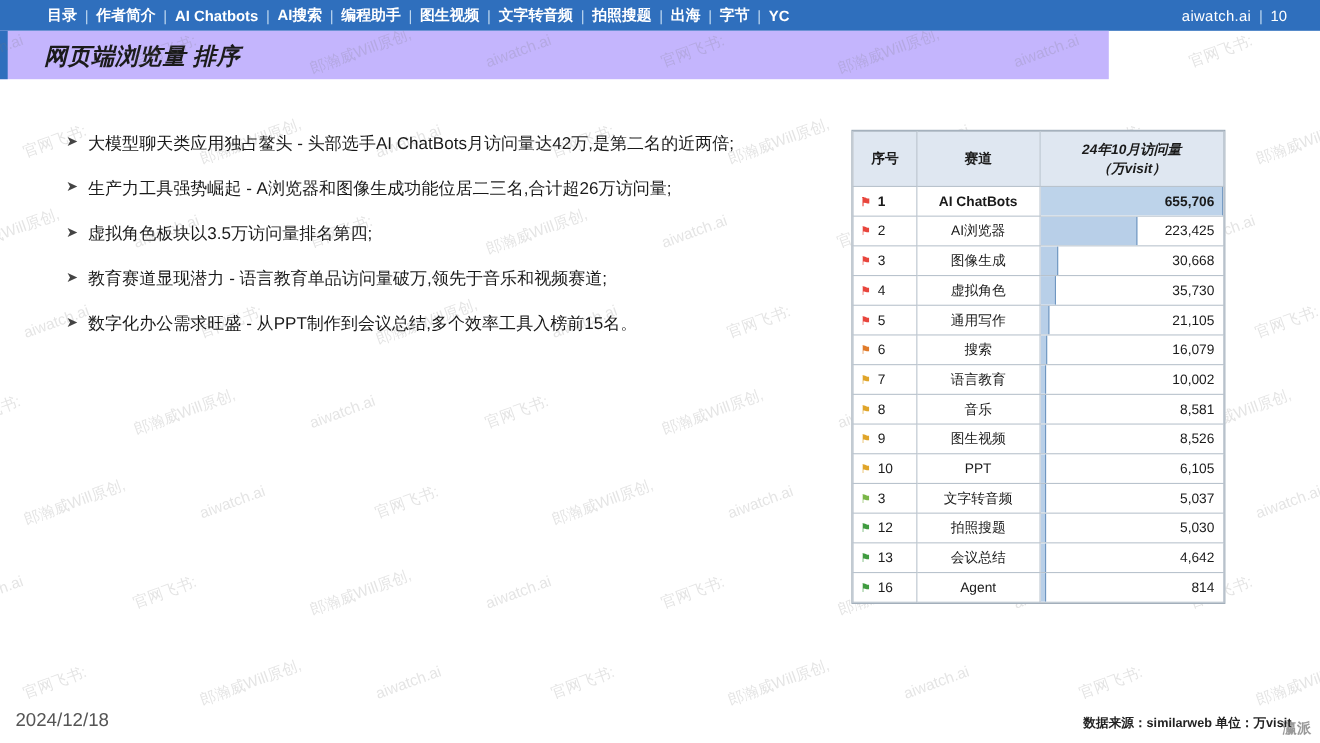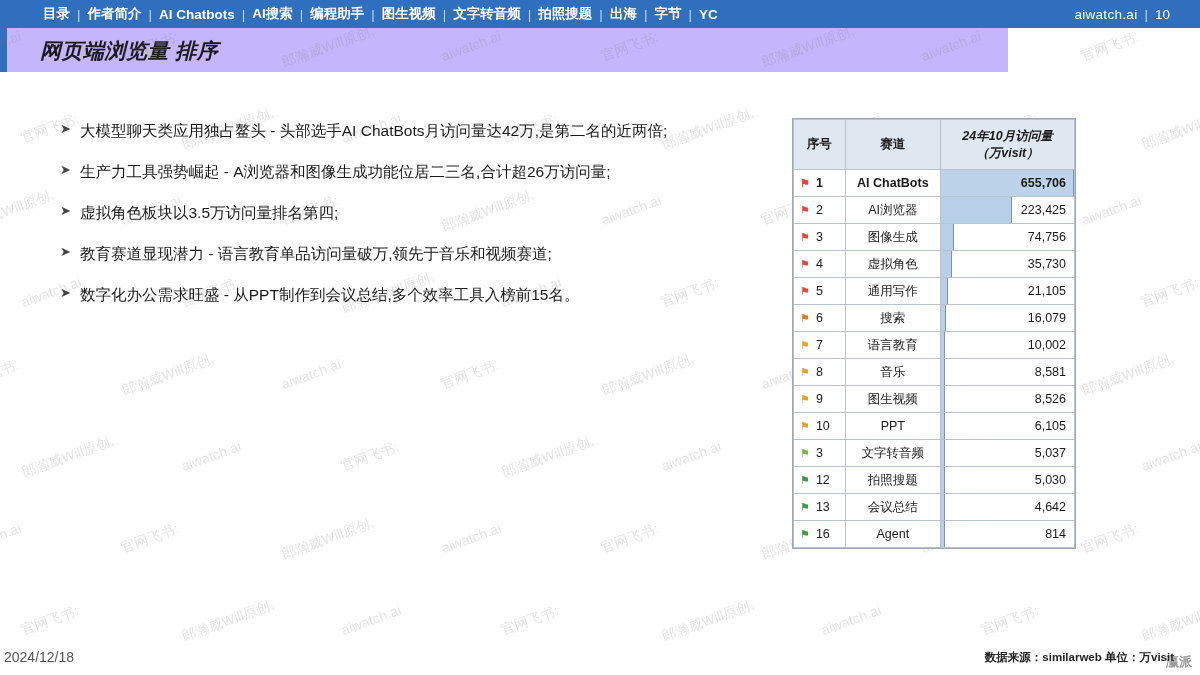--- a/index.html
+++ b/index.html
@@ -64,24 +64,23 @@
     font-size: 15.5px; color: #1a1a1a; line-height: 1.62;
   }
   .bullet .marker {
     width: 20px; flex: 0 0 20px;
     color: #444; font-size: 13px; line-height: 1.72;
   }
   .bullet .txt { flex: 1; }
   
   .table-wrap {
     position: absolute; left: 774px; top: 118px;
-    width: 284px;
+    width: 340px;
     border: 1px solid #9aa7b4;
     background: #ffffff;
-    margin-left: 18px;
   }
   table { border-collapse: collapse; width: 100%; }
   th, td {
     border: 1px solid #b9c3cd;
     font-size: 12.5px; color: #1a1a1a;
   }
   thead th {
     background: #dfe7f1;
     font-weight: bold;
     height: 50px;
@@ -106,22 +105,22 @@
   td.visit .fill {
     position: absolute; left: 0; top: 0; bottom: 0;
     background: #b8cfe8;
     border-right: 1px solid #6f96c0;
   }
   td.visit .num { position: relative; z-index: 2; }
   tbody tr:nth-child(1) td { font-weight: bold; }
   tbody tr:nth-child(1) td.visit .fill { background: #bdd3ea; }
   
   .footer-date {
-    position: absolute; left: 4px; bottom: 10px;
-    font-size: 14px; color: #555;
+    position: absolute; left: 14px; bottom: 10px;
+    font-size: 17px; color: #555;
   }
   .footer-src {
     position: absolute; right: 26px; bottom: 10px;
     font-size: 11.5px; color: #222; font-weight: bold;
   }
   
   .wm-layer {
     position: absolute; left: 0; top: 28px;
     width: 1200px; height: 647px;
     overflow: hidden; pointer-events: none;
@@ -293,21 +292,21 @@
             <td class="visit"><div class="fill" style="width: 100%;"></div><span class="num">655,706</span></td>
           </tr>
           <tr>
             <td class="idx"><span class="flag" style="color: rgb(232, 69, 60);">⚑</span><span>2</span></td>
             <td class="track">AI浏览器</td>
             <td class="visit"><div class="fill" style="width: 53.04%;"></div><span class="num">223,425</span></td>
           </tr>
           <tr>
             <td class="idx"><span class="flag" style="color: rgb(232, 69, 60);">⚑</span><span>3</span></td>
             <td class="track">图像生成</td>
-            <td class="visit"><div class="fill" style="width: 10.09%;"></div><span class="num">74,756</span></td>
+            <td class="visit"><div class="fill" style="width: 10.09%;"></div><span class="num">30,668</span></td>
           </tr>
           <tr>
             <td class="idx"><span class="flag" style="color: rgb(232, 69, 60);">⚑</span><span>4</span></td>
             <td class="track">虚拟角色</td>
             <td class="visit"><div class="fill" style="width: 8.48%;"></div><span class="num">35,730</span></td>
           </tr>
           <tr>
             <td class="idx"><span class="flag" style="color: rgb(232, 69, 60);">⚑</span><span>5</span></td>
             <td class="track">通用写作</td>
             <td class="visit"><div class="fill" style="width: 5.01%;"></div><span class="num">21,105</span></td>

